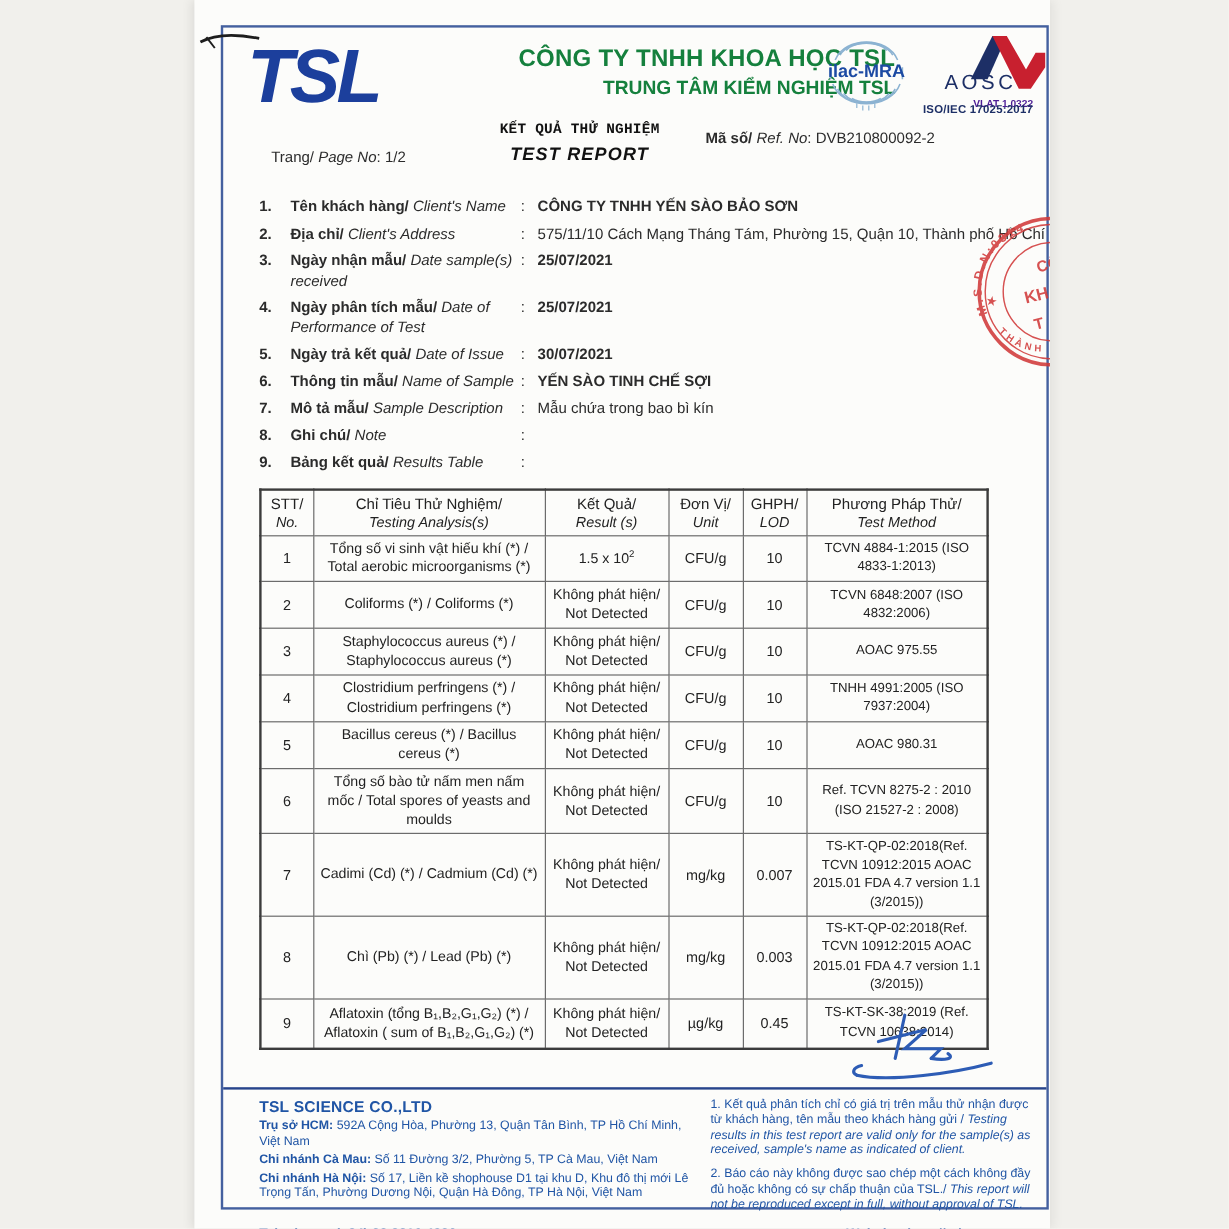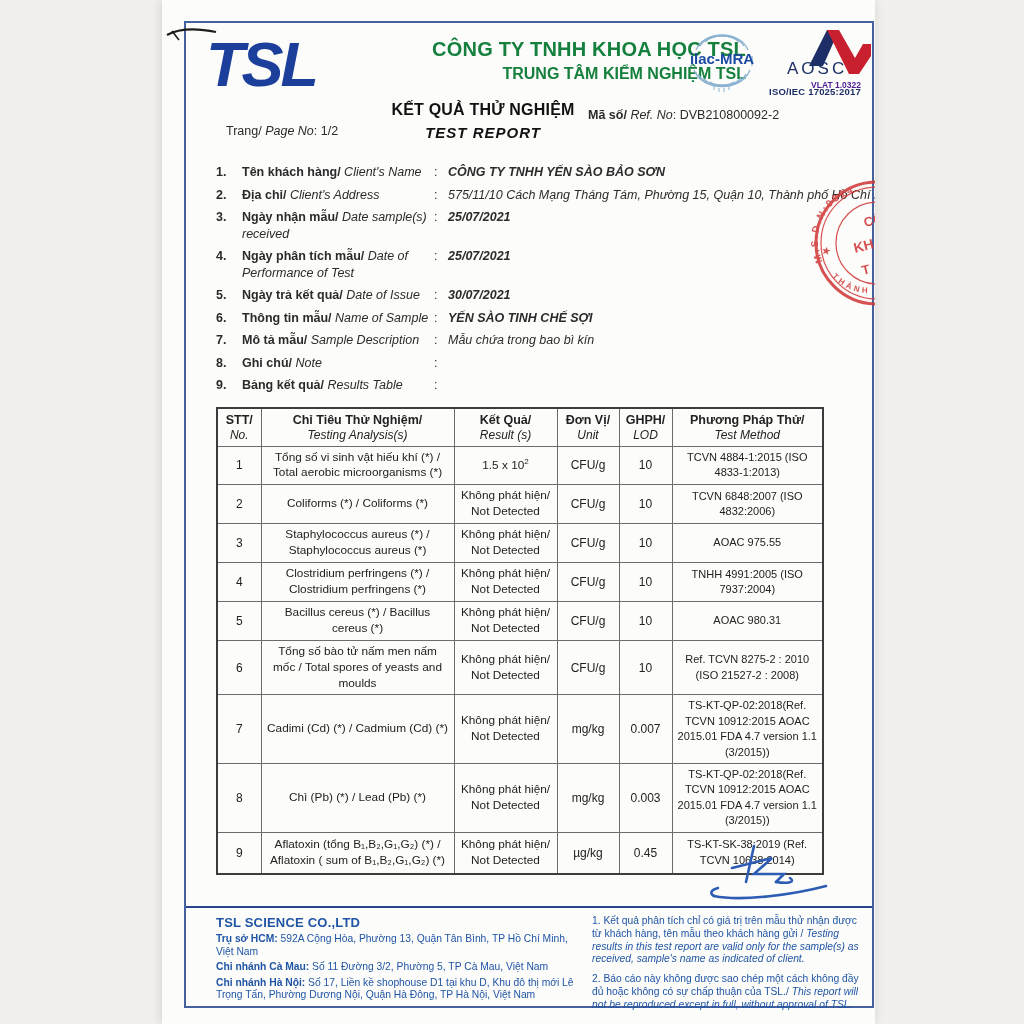--- a/index.html
+++ b/index.html
@@ -28,47 +28,47 @@
   }
   .company { position:absolute; left:216px; top:38px; width:368px; text-align:right; color:#15803d; }
   .company .l1 { font-size:20px; font-weight:bold; letter-spacing:0.2px; }
   .company .l2 { font-size:16px; font-weight:bold; margin-top:4px; }
   .ilac { position:absolute; left:524px; top:24px; }
   .aosc { position:absolute; left:617px; top:22px; width:96px; text-align:center; color:#4c1d95; }
   .aosc .vlat { font-size:8.5px; font-weight:bold; margin-top:-2px; padding-left:18px; }
   .iso-line { position:absolute; left:592px; top:86px; width:122px; text-align:center;
     font-size:9.5px; font-weight:bold; color:#1d2f66; letter-spacing:0.2px; }
   .report-title { position:absolute; left:226px; top:101px; width:190px; text-align:center; color:#111; }
-  .report-title .t1 { font-size:16px; font-weight:bold; letter-spacing:0.2px; }
+  .report-title .t1 { font-size:12px; font-weight:bold; letter-spacing:0.2px;font-family:Liberation Mono, monospace; }
   .report-title .t2 { font-size:15px; font-weight:bold; font-style:italic; letter-spacing:1px; margin-top:5px; }
   .page-no { position:absolute; left:64px; top:124px; font-size:12.5px; }
   .ref-no { position:absolute; left:426px; top:108px; font-size:12.5px; }
   .it { font-style:italic;text-align:center; }
   .bd { font-weight:bold; }
 
   
   .info-list { position:absolute; left:54px; top:164px; width:648px; }
   .info-row { display:flex; margin-bottom:6px; font-size:12.5px; line-height:1.32; }
   .info-no { width:26px; font-weight:bold; flex:0 0 26px; }
   .info-label { flex:0 0 192px; width:192px; }
   .info-colon { flex:0 0 14px; width:14px; }
-  .info-value { flex:1; white-space:nowrap; overflow:visible;font-style:italic; }
+  .info-value { flex:1; white-space:nowrap; overflow:visible; }
   .info-value.b { font-weight:bold; }
 
   
   table.results {
     position:absolute; left:54px; top:407px; width:606px;
     border-collapse:collapse; table-layout:fixed;
     font-size:12px; color:#222;
     border:2px solid #3c3c3c;
   }
   table.results th, table.results td { border:1px solid #6c6c6c; vertical-align:middle; }
   table.results th { padding:3px 4px; height:38px; }
   table.results td { padding:3px 5px; text-align:center; }
-  th .th-vi { font-size:12.5px; font-weight:bold; }
+  th .th-vi { font-size:12.5px; font-weight:normal; }
   th .th-en { font-size:12px; font-weight:normal; font-style:italic; margin-top:1px; }
   td.c-name { text-align:left; font-size:11.8px; line-height:1.35; }
   td.c-result { font-size:11.8px; line-height:1.35; }
   td.c-method { font-size:11px; line-height:1.4; }
   tr.r-sm td { height:34px; }
   tr.r-lg td { height:42px; }
   sup { font-size:8px; }
 
   
   .signature { position:absolute; left:530px; top:840px; }

